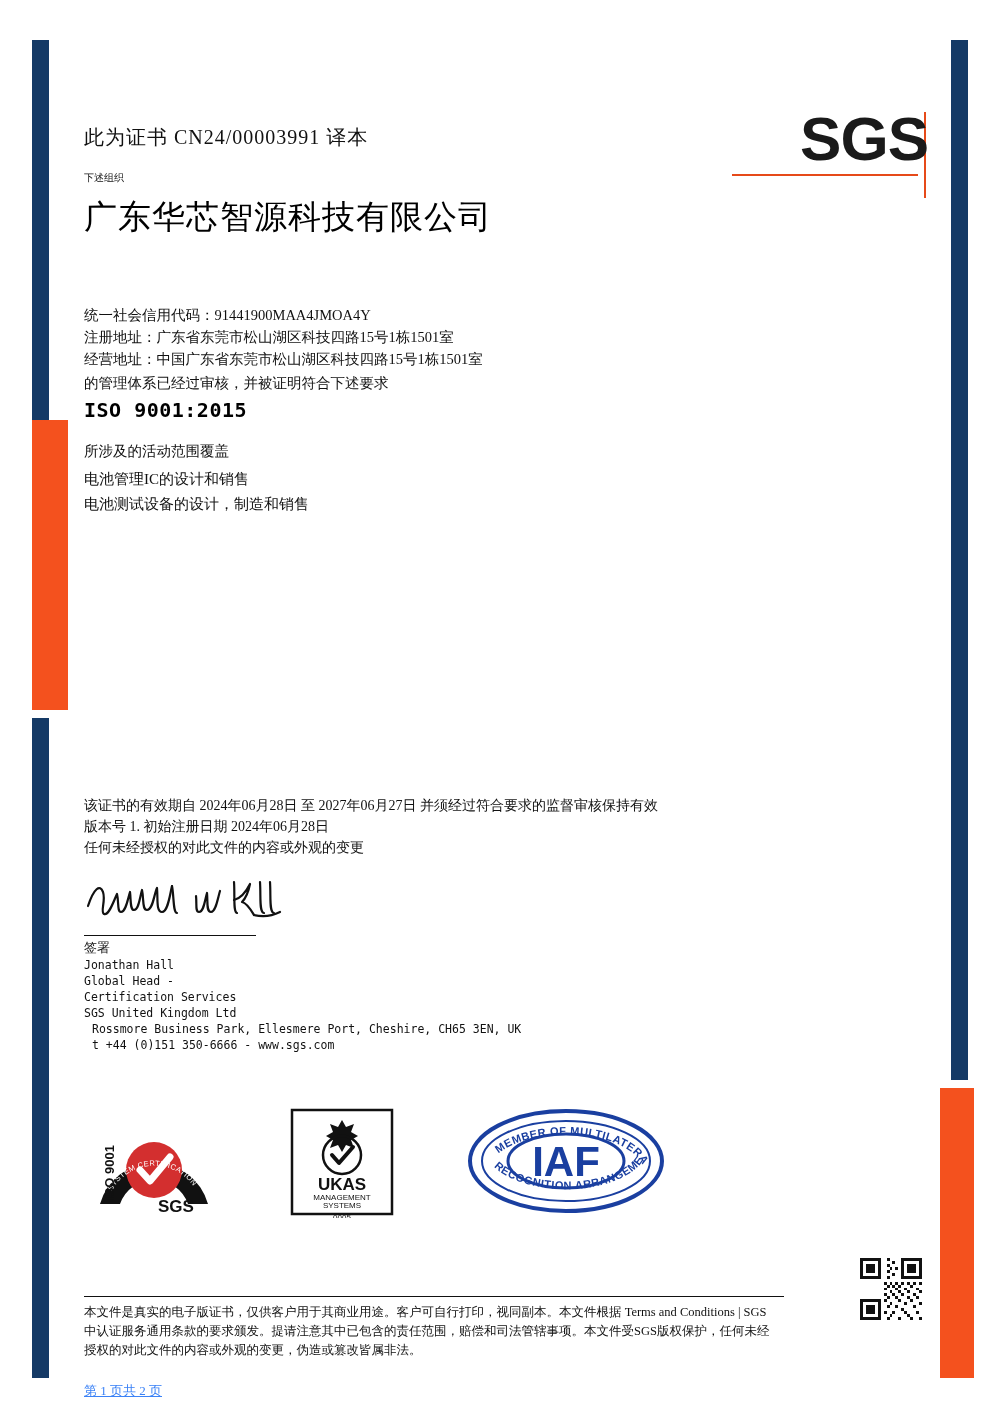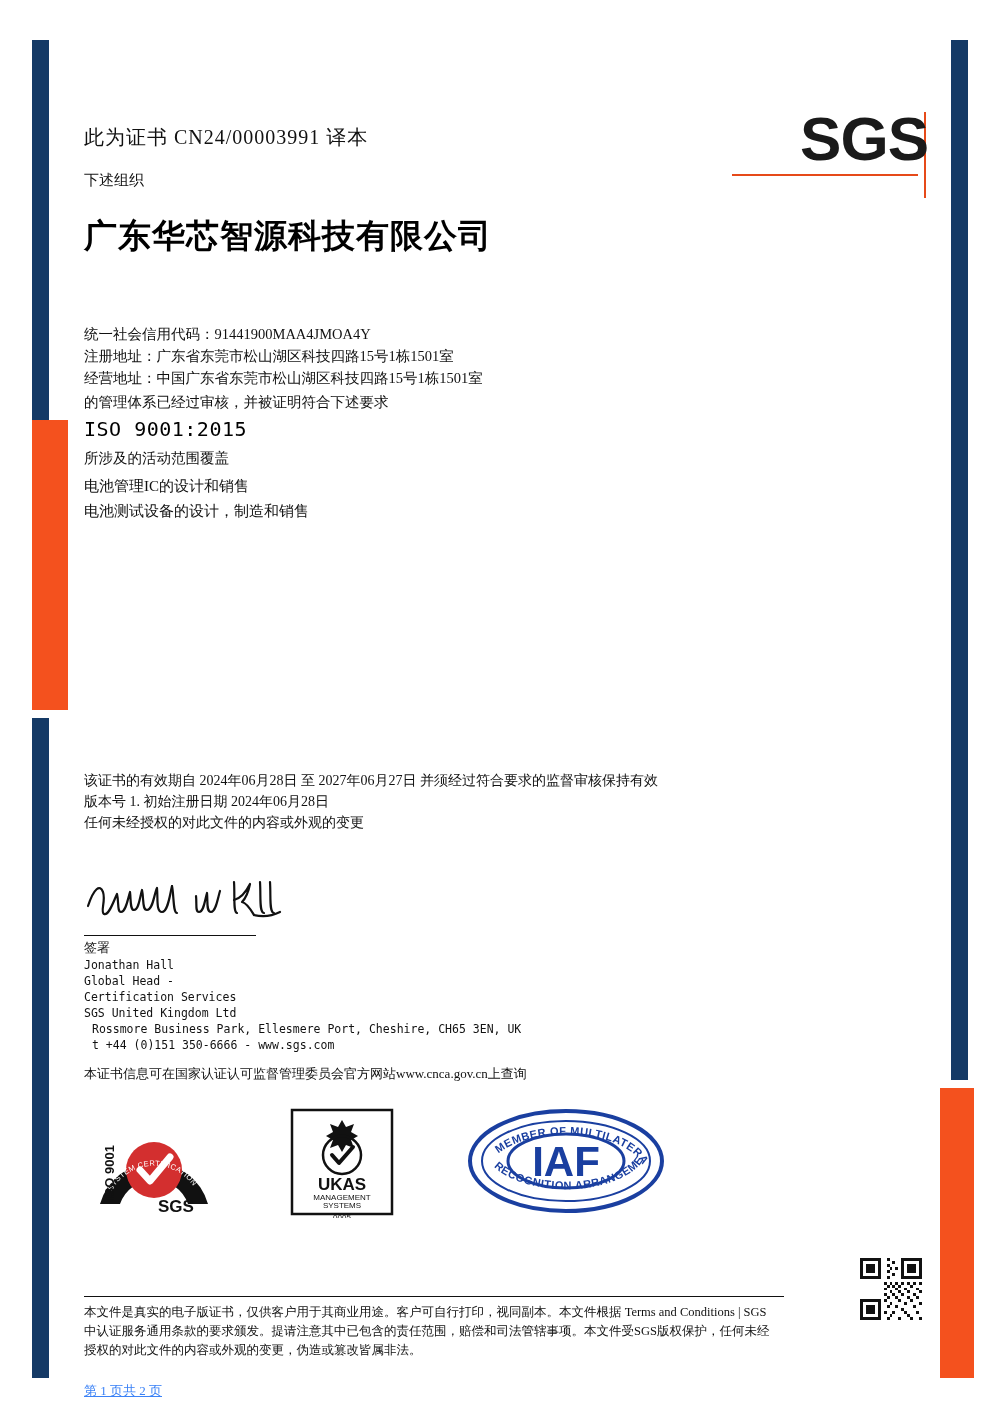--- a/index.html
+++ b/index.html
@@ -89,77 +89,77 @@
   }
   .hdr-line {
     font-family: "Liberation Serif", serif;
     font-size: 20px;
     color: #111;
     margin-top: 124px;
     letter-spacing: 1px;
   }
   .sub-line {
     font-family: "Liberation Serif", serif;
-    font-size: 15px;
+    font-size: 10px;
     color: #111;
     margin-top: 20px;
   }
   .org-name {
     font-family: "Liberation Serif", serif;
-    font-weight: bold;
+    font-weight: normal;
     font-size: 33px;
     color: #000;
-    margin-top: 24px;
+    margin-top: 10px;
     letter-spacing: 1px;
   }
   .meta {
     margin-top: 64px;
   }
   .meta-line {
     font-family: "Liberation Serif", serif;
     font-size: 14.5px;
     line-height: 22px;
     color: #111;
   }
   .std-line {
     font-family: "Liberation Serif", serif;
     font-size: 14.5px;
     line-height: 22px;
     color: #111;
     margin-top: 2px;
   }
   .standard {
     font-family: "DejaVu Sans Mono", monospace;
-    font-weight: normal;
+    font-weight: bold;
     font-size: 20px;
     color: #000;
     margin-top: 4px;
     letter-spacing: 0.5px;
   }
   .scope-intro {
     font-family: "Liberation Serif", serif;
     font-size: 14.5px;
-    margin-top: 8px;
+    margin-top: 20px;
     color: #111;
   }
   .scope-item {
     font-family: "Liberation Serif", serif;
     font-size: 15px;
     line-height: 25px;
     color: #111;
   }
   .scope-list {
     margin-top: 6px;
   }
 
   
   .validity {
     position: absolute;
     left: 84px;
-    top: 770px;
+    top: 795px;
     width: 700px;
   }
   .validity-line {
     font-family: "Liberation Serif", serif;
     font-size: 14px;
     line-height: 21px;
     color: #111;
   }
 
   
@@ -314,21 +314,20 @@
       </g>
     </svg>
     <div class="sig-rule"></div>
     <div class="sig-label">签署</div>
     <div class="sig-mono">Jonathan Hall</div>
     <div class="sig-mono">Global Head -</div>
     <div class="sig-mono">Certification Services</div>
     <div class="sig-mono">SGS United Kingdom Ltd</div>
     <div class="sig-addr">Rossmore Business Park, Ellesmere Port, Cheshire, CH65 3EN, UK</div>
     <div class="sig-addr">t +44 (0)151 350-6666 - www.sgs.com</div>
-    <div class="cnca-line">本证书信息可在国家认证认可监督管理委员会官方网站www.cnca.gov.cn上查询</div>
   </div>
 
   <div class="marks">
 
     <div class="mark mark-iso">
       <svg width="140" height="108" viewBox="0 0 140 108">
         <path d="M16 96 A56 56 0 0 1 124 96 L104 96 A36 36 0 0 0 36 96 Z" fill="#111"></path>
         <circle cx="70" cy="62" r="28" fill="#d32f2f"></circle>
         <path d="M56 62 l10 11 l20 -24" stroke="#ffffff" stroke-width="7" fill="none" stroke-linecap="round" stroke-linejoin="round"></path>
         <path id="isoArc" d="M24 92 A48 48 0 0 1 116 92" fill="none"></path>

